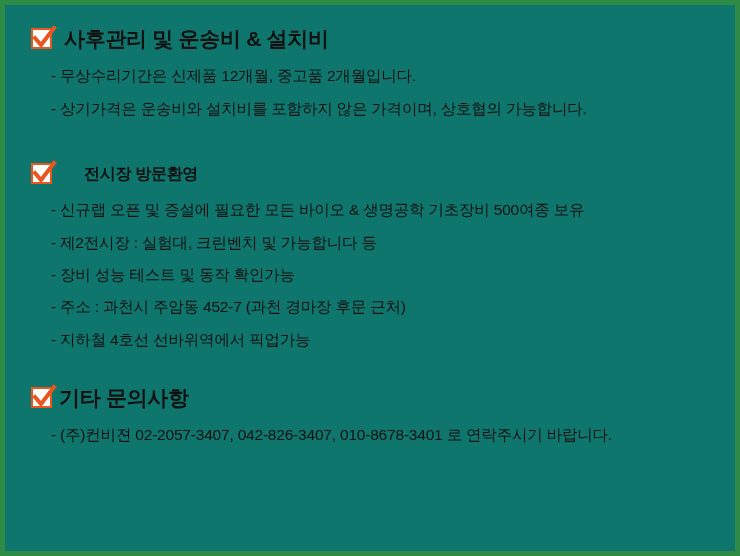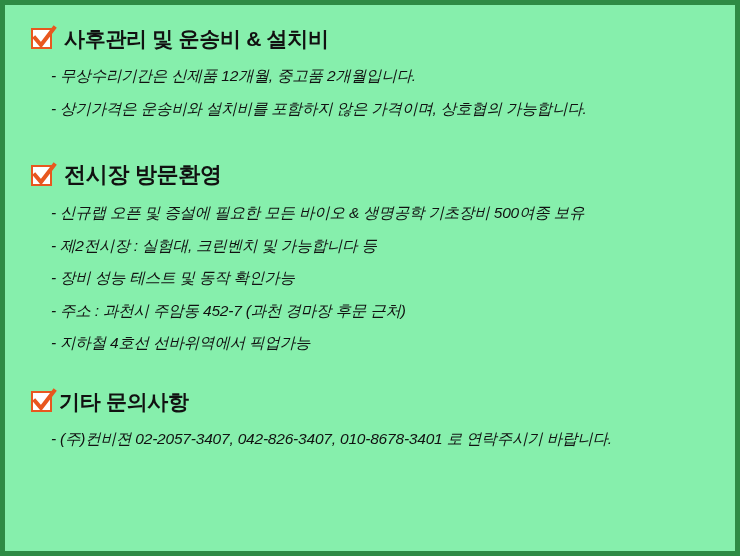--- a/index.html
+++ b/index.html
@@ -11,21 +11,21 @@
     height: 556px;
     background: #ffffff;
     font-family: "Liberation Sans", sans-serif;
     overflow: hidden;
   }
   .page {
     box-sizing: border-box;
     width: 740px;
     height: 556px;
     border: 5px solid #2e8b45;
-    background: #86efac;
+    background: #0f766e;
     padding: 22px 26px 10px 26px;
   }
   .section {
     margin-bottom: 4px;
   }
   .section-header {
     display: flex;
     align-items: center;
     gap: 12px;
     margin-bottom: 10px;
@@ -56,25 +56,24 @@
     padding: 0;
     list-style: none;
   }
   .bullet {
     font-size: 15.5px;
     color: #111111;
     line-height: 1.45;
     padding: 5px 0 5px 20px;
     letter-spacing: -0.2px;
     white-space: nowrap;
-    font-style: italic;
   }
   .gap-1 { height: 34px; }
   .gap-2 { height: 26px; }
-  .sec2-title { font-size: 22px; }
+  .sec2-title { font-size: 16px; margin-left: 20px; }
   .sec3-header { gap: 7px; }
 </style>
 </head>
 <body>
 
 <div class="page">
 
   <div class="section">
     <div class="section-header">
       <span class="check-icon">

